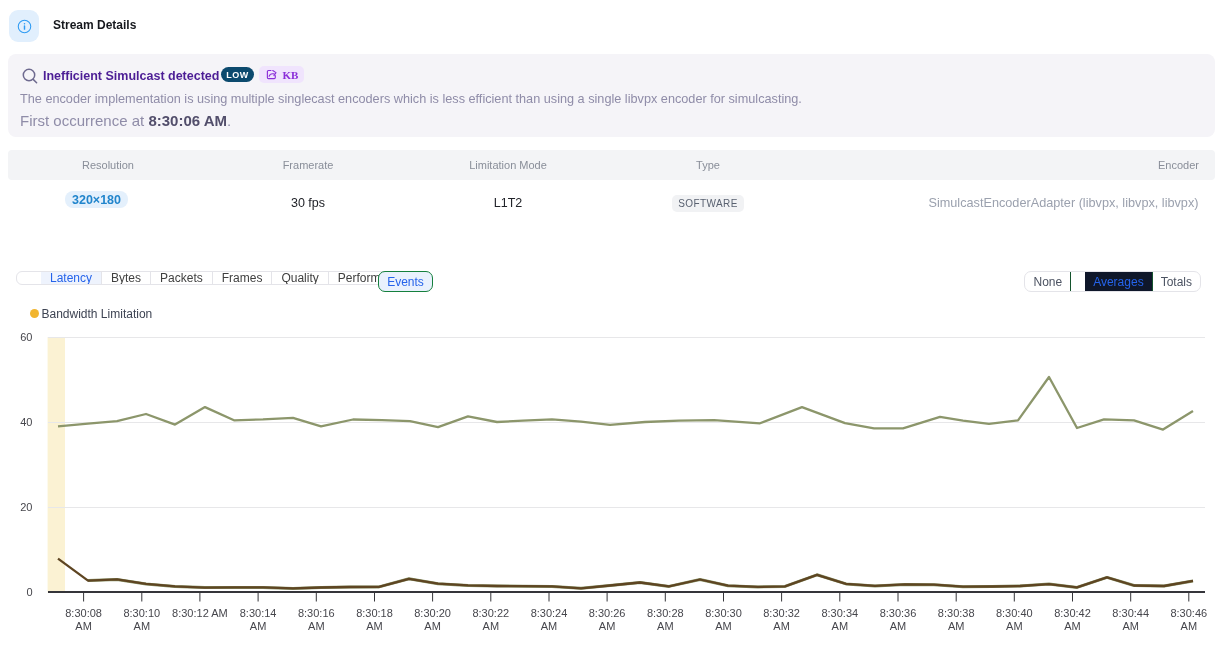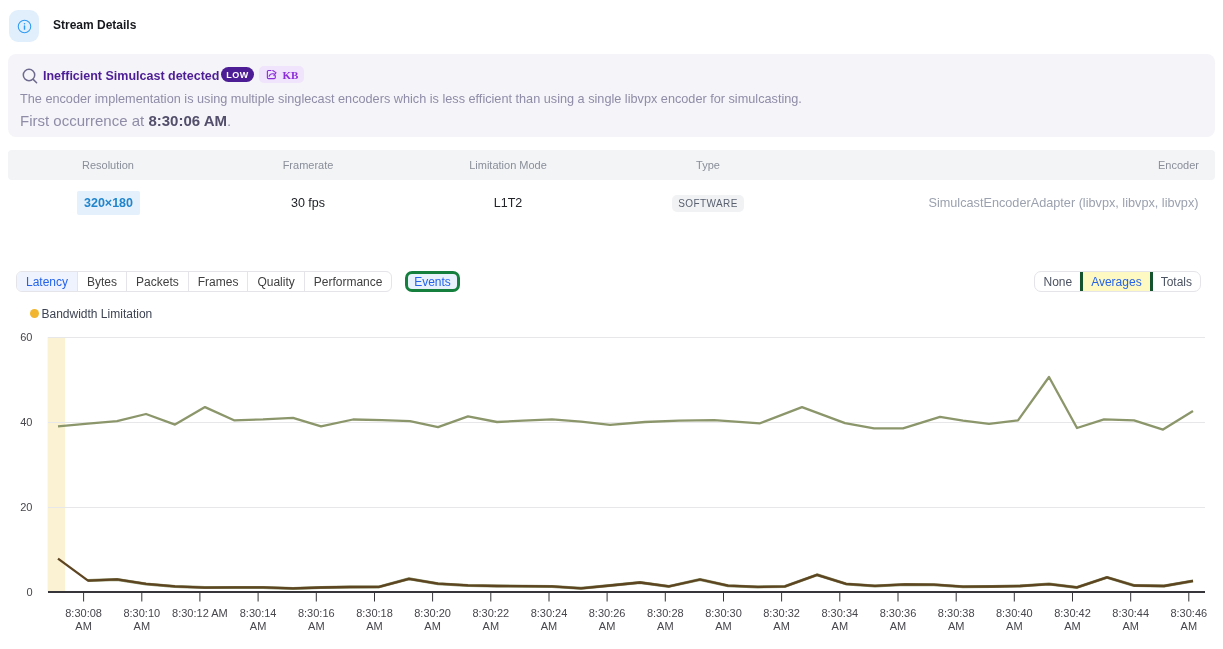--- a/index.html
+++ b/index.html
@@ -6,44 +6,44 @@
 html,body { width:1223px; height:649px; background:#ffffff; font-family:"Liberation Sans", sans-serif; position:relative; overflow:hidden; }
 .abs { position:absolute; }
 
 
 .iconbox { left:9px; top:10px; width:30px; height:32px; background:#e1effd; border-radius:9px; display:flex; align-items:center; justify-content:center; }
 .pagetitle { left:53px; top:18px; font-size:12px; font-weight:bold; color:#16181d; }
 
 
 .alert { left:8px; top:54px; width:1207px; height:83px; background:#f5f4f8; border-radius:8px; }
 .alert-title { left:43px; top:69px; font-size:12.5px; font-weight:bold; color:#4c1d95; }
-.low { left:221px; top:67px; width:33px; height:15px; background:#4c1d95; border-radius:8px; color:#ffffff; font-size:9px; font-weight:bold; letter-spacing:0.5px; display:flex; align-items:center; justify-content:center; }
+.low { left:221px; top:67px; width:33px; height:15px; background:#0c4a6e; border-radius:8px; color:#ffffff; font-size:9px; font-weight:bold; letter-spacing:0.5px; display:flex; align-items:center; justify-content:center; }
 .kb { left:258.5px; top:66px; height:17px; background:#f0e4fd; border-radius:5px; color:#8b2ed9; font-size:11px; font-weight:bold; display:flex; align-items:center; padding:0 6px; gap:5px;font-family:Liberation Serif, serif; }
 .desc { left:20px; top:92px; font-size:12.7px; color:#8f8ca8; }
 .occ { left:20px; top:112px; font-size:15px; color:#8f8ca8; }
 .occ b { color:#524e6b; }
 
 
 .thead { left:8px; top:150px; width:1207px; height:30px; background:#f3f4f6; border-radius:4px; }
 .th { position:absolute; top:159px; font-size:11px; color:#898e99; width:200px; text-align:center; }
 .row-center { position:absolute; top:196px; font-size:12.5px; color:#212329; width:200px; text-align:center; }
-.chip { left:77px; top:191px; width:63px; height:24px; background:#e4f0fc; border-radius:2px; color:#2185cc; font-size:12.5px; font-weight:bold; display:flex; align-items:center; justify-content:center; }
+.chip { left:65px; top:191px; width:63px; height:17px; background:#e4f0fc; border-radius:8px; color:#2185cc; font-size:12.5px; font-weight:bold; display:flex; align-items:center; justify-content:center; }
 .software { left:672px; top:195px; width:72px; height:17px; background:#f1f2f4; border-radius:5px; color:#596170; font-size:10px; letter-spacing:0.4px; display:flex; align-items:center; justify-content:center; }
 .encoder { top:196px; right:24.5px; font-size:12.7px; color:#9ba1ae; }
 
 
-.tabgroup { left:16px; top:271px; height:21px; display:flex; border:1px solid #e4e4e9; border-radius:6px; background:#ffffff; overflow:hidden; }
+.tabgroup { left:16px; top:271px; height:14px; display:flex; border:1px solid #e4e4e9; border-radius:6px; background:#ffffff; overflow:hidden;padding-left:24px; }
 .tab { font-size:12px; color:#404040; padding:0 9px; display:flex; align-items:center; border-right:1px solid #e4e4e9; }
 .tab:last-child { border-right:none; }
 .tab.active { color:#2563ea; background:#eef3fd; }
-.events { left:405px; top:271px; width:55px; height:21px; background:#e9f1fd; border:3px solid #15803d; border-radius:7px; color:#2563ea; font-size:12px; display:flex; align-items:center; justify-content:center; }
+.events { left:378px; top:271px; width:55px; height:21px; background:#e9f1fd; border:1px solid #15803d; border-radius:7px; color:#2563ea; font-size:12px; display:flex; align-items:center; justify-content:center; }
 .rgroup { top:271px; height:21px; right:22px; display:flex; border:1px solid #e4e4e9; border-radius:7px; background:#ffffff; overflow:hidden; }
-.rtab { font-size:12px; color:#4c5362; padding:0 8px; display:flex; align-items:center; border-right:3px solid #14532d; }
+.rtab { font-size:12px; color:#4c5362; padding:0 8px; display:flex; align-items:center; border-right:1px solid #14532d; }
 .rtab:last-child { border-right:none; }
-.rtab.active { color:#2563ea; background:#fef9c3; }
+.rtab.active { color:#2563ea; background:#0f172a;margin-left:14px; }
 
 
 .ldot { left:29.5px; top:308.5px; width:9px; height:9px; border-radius:50%; background:#f1b52f; }
 .ltext { left:41.5px; top:307px; font-size:12px; color:#3e4453; }
 </style>
 </head>
 <body>
 <div class="abs iconbox">
 <svg width="15" height="15" viewBox="0 0 24 24" fill="none" stroke="#2e9bf3" stroke-width="1.7">
       <circle cx="12" cy="12" r="10"></circle>

